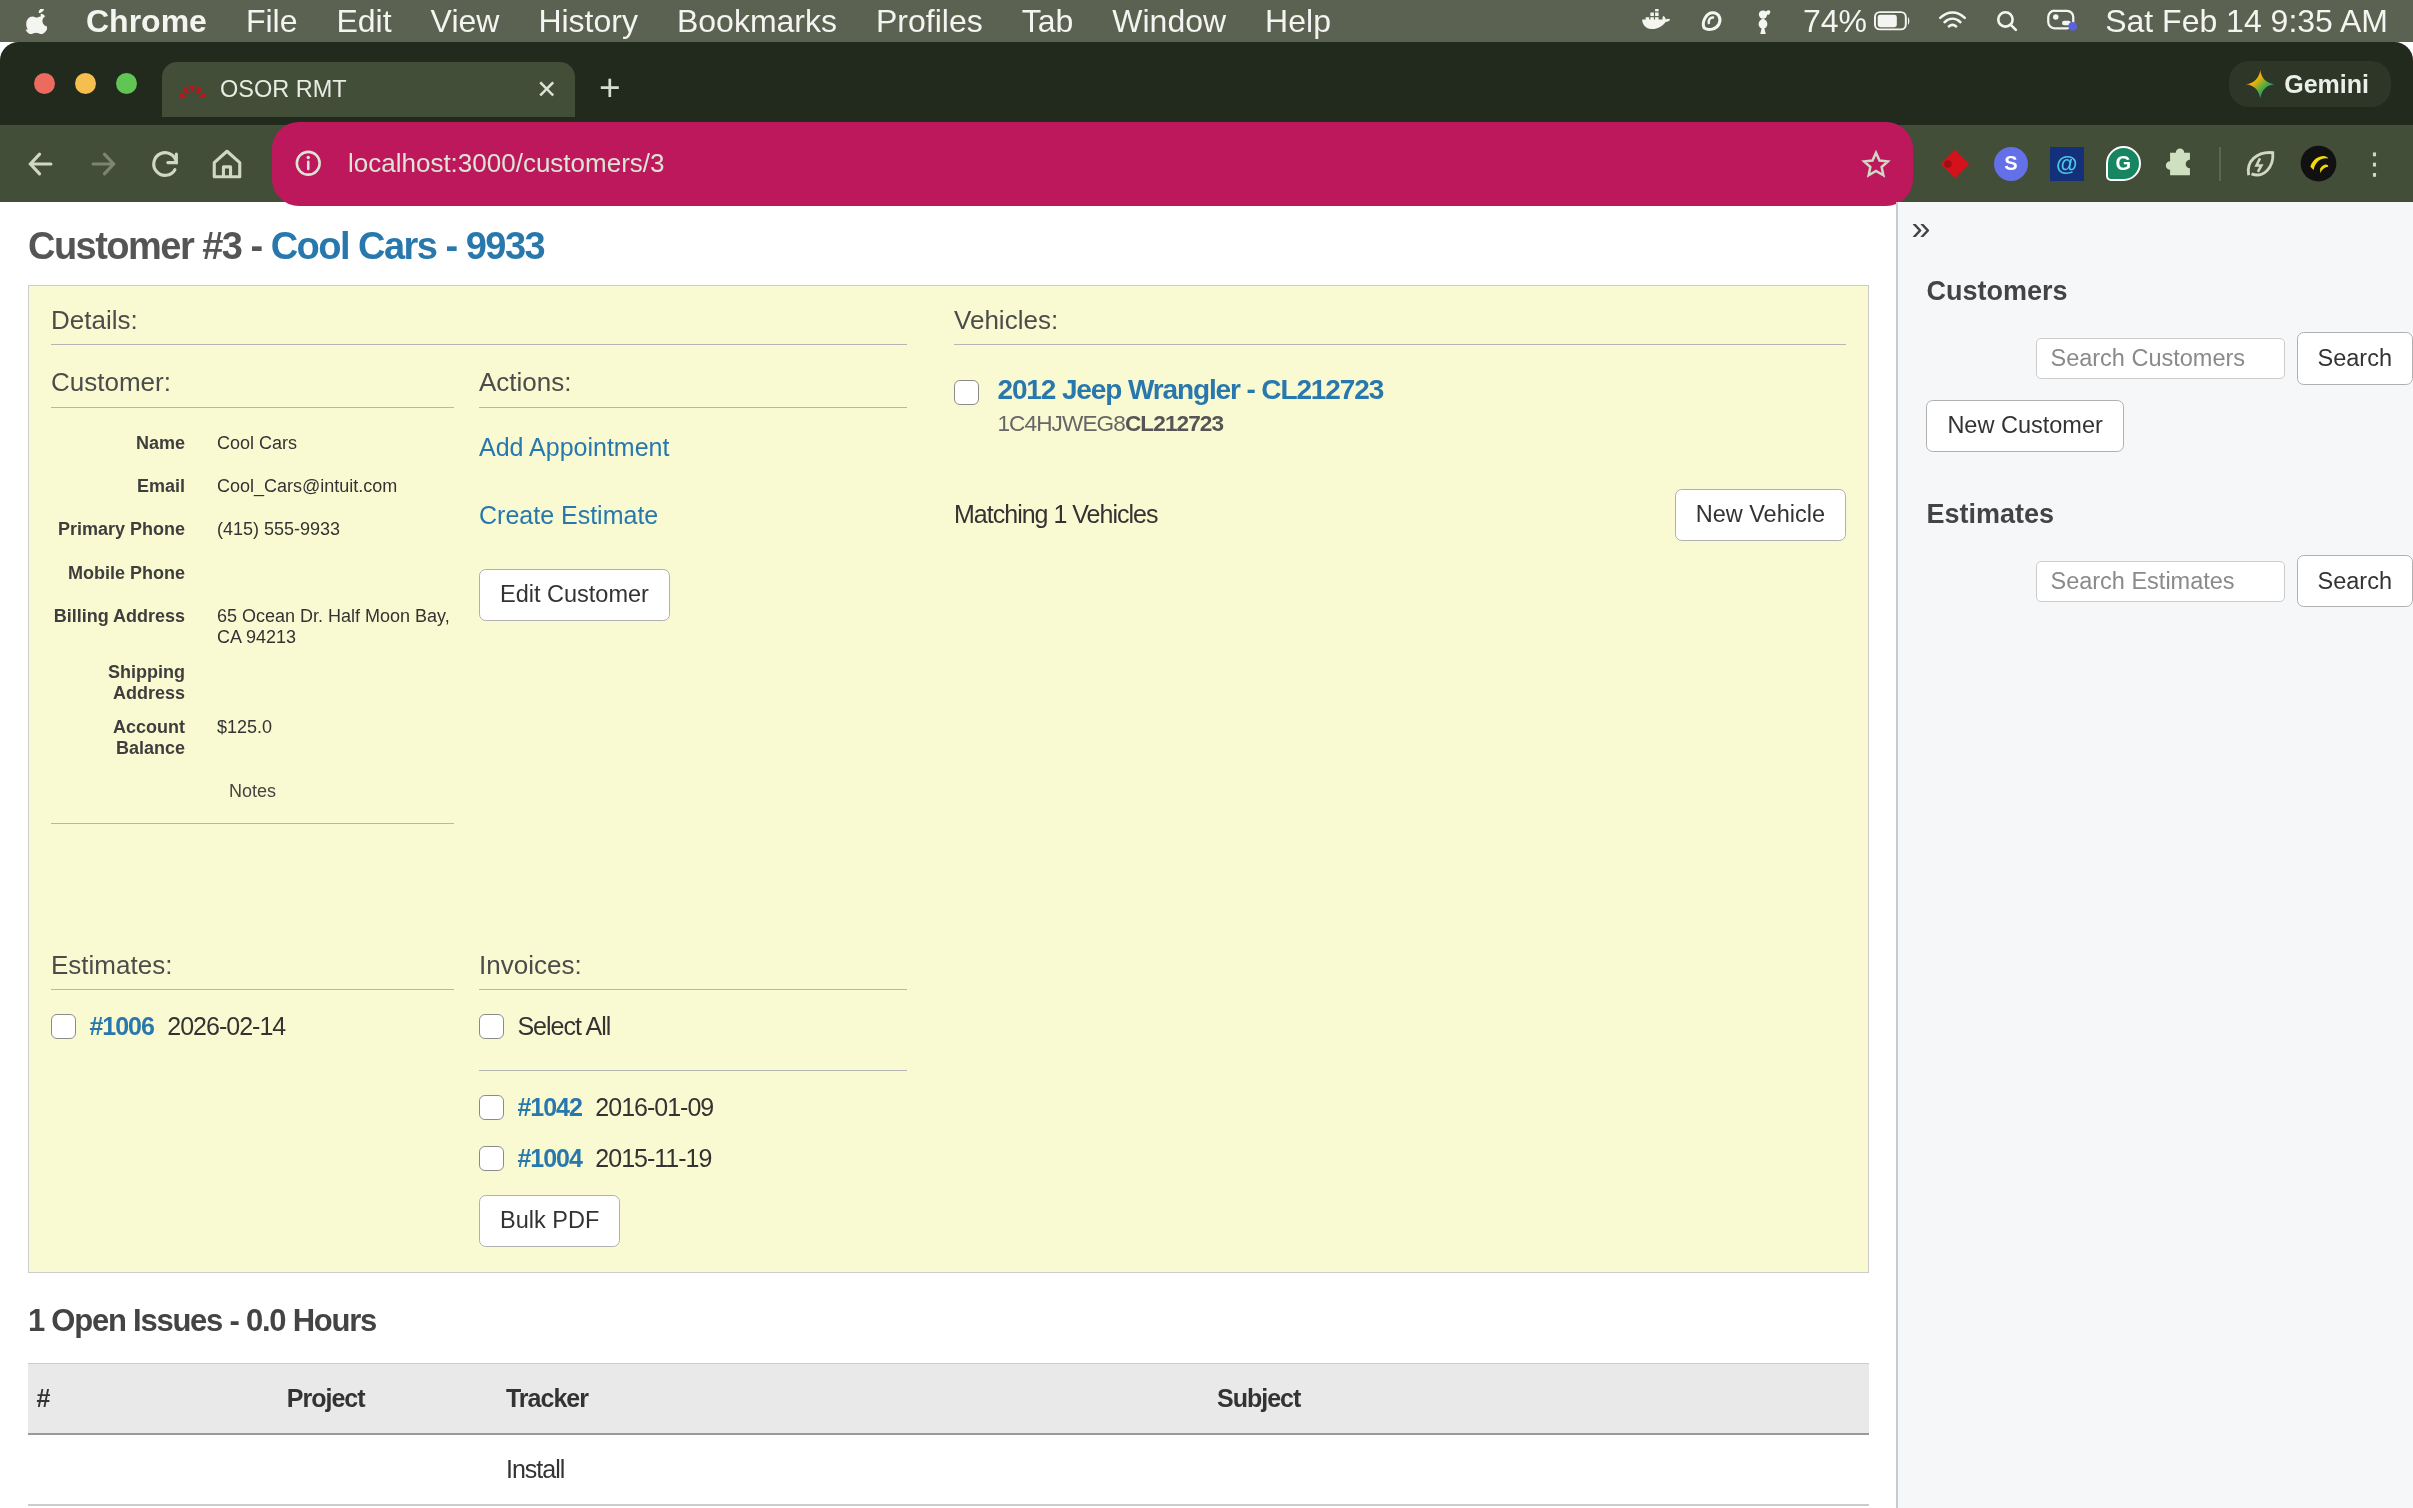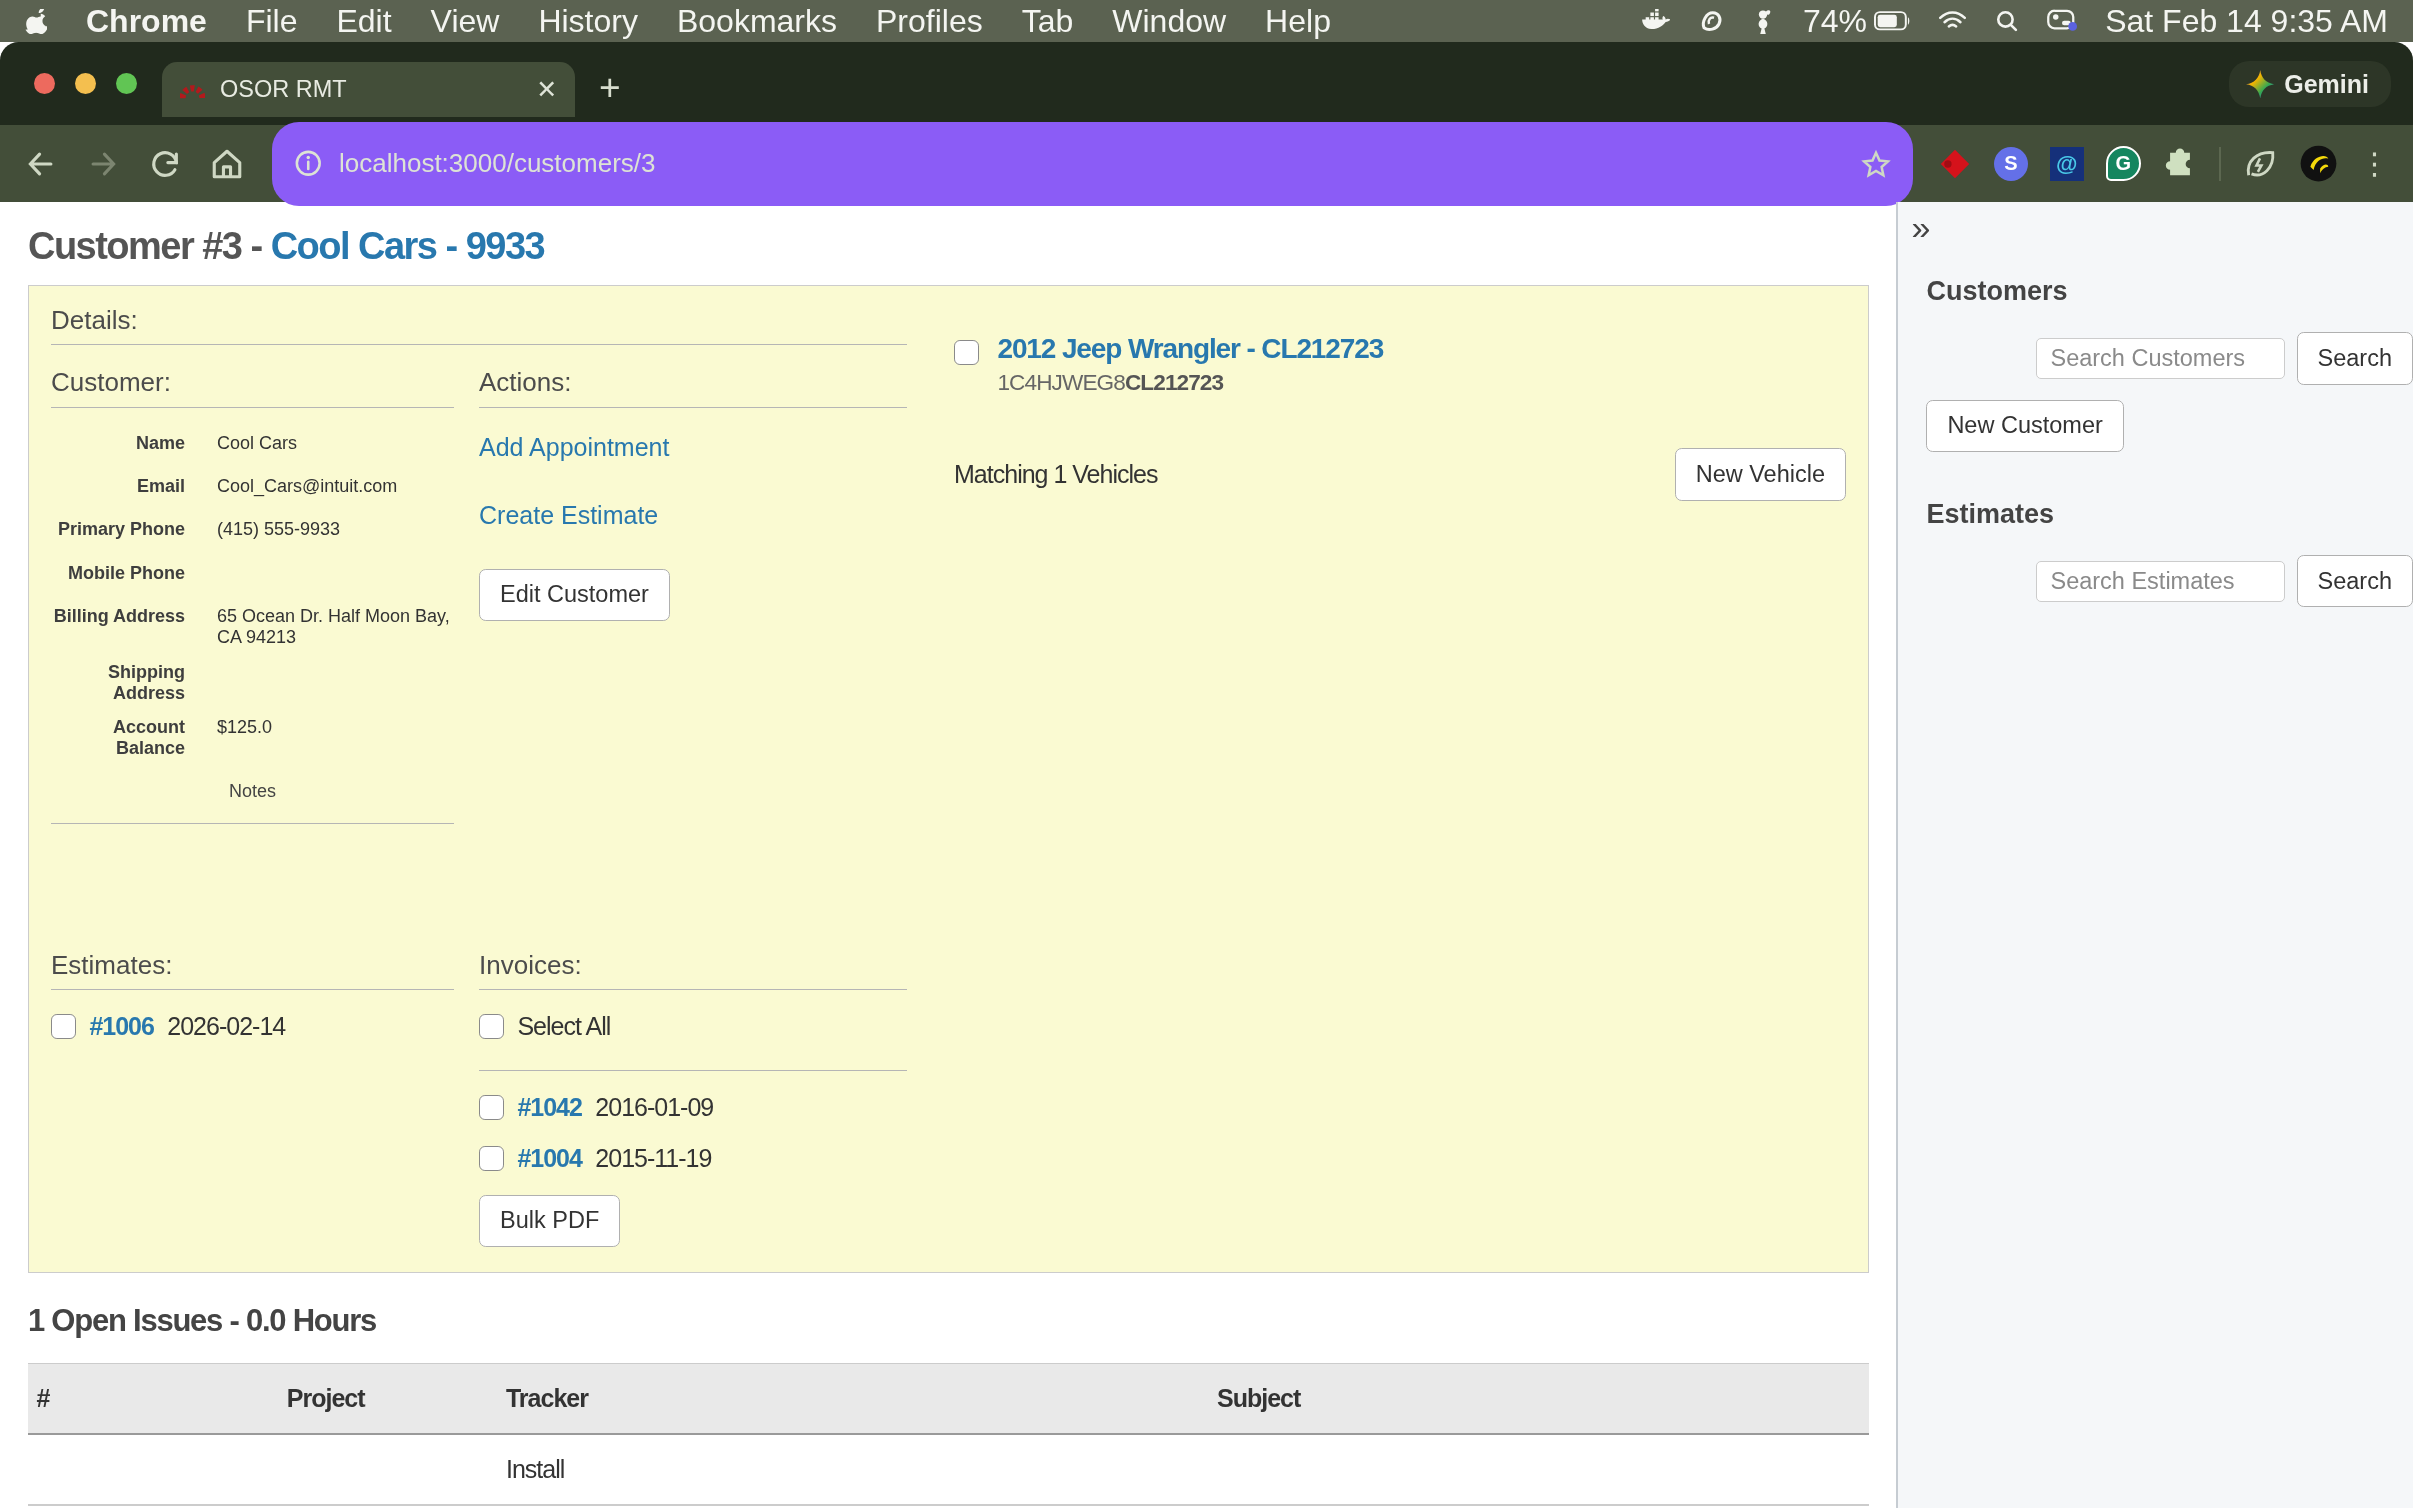--- a/index.html
+++ b/index.html
@@ -30,22 +30,22 @@
   .tab .title{flex:1;white-space:nowrap;overflow:hidden;}
   .tab .close{font-size:25px;color:#dfe4d8;cursor:default;}
   .newtab{color:#d7ddce;font-size:37px;margin:0 0 8.4px 23.5px;font-weight:300;}
   .gemini{margin-left:auto;margin-bottom:10px;background:#2d3627;border-radius:20px;
     padding:8.4px 22px 8.4px 17px;display:flex;align-items:center;gap:10px;
     color:#eceee8;font-size:25px;font-weight:bold;}
 
   .toolbar{height:77px;background:#434e39;display:flex;align-items:center;
     padding:0 23.5px;gap:25px;}
   .navicon{width:37px;text-align:center;}
-  .urlbar{flex:1;height:52px;background:#8b5cf6;border-radius:27px;display:flex;
-    align-items:center;padding:16px 22px;gap:17px;color:#dde3d5;font-size:26px;}
+  .urlbar{flex:1;height:52px;background:#be185d;border-radius:27px;display:flex;
+    align-items:center;padding:16px 22px;gap:26px;color:#dde3d5;font-size:26px;}
   .urlbar .url{flex:1;}
   .toolbar .exticons{display:flex;align-items:center;gap:22px;}
   .extdot{width:34px;height:34px;border-radius:50%;display:flex;align-items:center;
     justify-content:center;color:#fff;font-size:20px;font-weight:bold;}
   .divider{width:1.7px;height:34px;background:#5c6750;}
 
   
   .content{display:flex;height:1322px;background:#fff;}
   .main{width:1896px;padding:11.7px 0 0 28px;box-sizing:border-box;}
   .pagetitle{font-size:38px;font-weight:bold;color:#555;margin:11.7px 0 17px 0;}
@@ -368,20 +368,21 @@
                 <input type="checkbox" class="cb" style="">
                 <a class="plain id" href="#">#1004</a>
                 <span>2015-11-19</span>
               </div>
               <button class="btn">Bulk PDF</button>
             </div>
           </div>
         </div>
 
         <div class="panel-right">
+          <div class="sechead">Vehicles:</div>
           <div class="vehiclerow">
             <input type="checkbox" class="cb" style="margin-top: 6.7px;">
             <div>
               <a class="plain vtitle cond" href="#">2012 Jeep Wrangler - CL212723</a>
               <div class="vin cond">
                 <span>1C4HJWEG8</span><b>CL212723</b>
               </div>
             </div>
           </div>
           <div class="matchrow">

